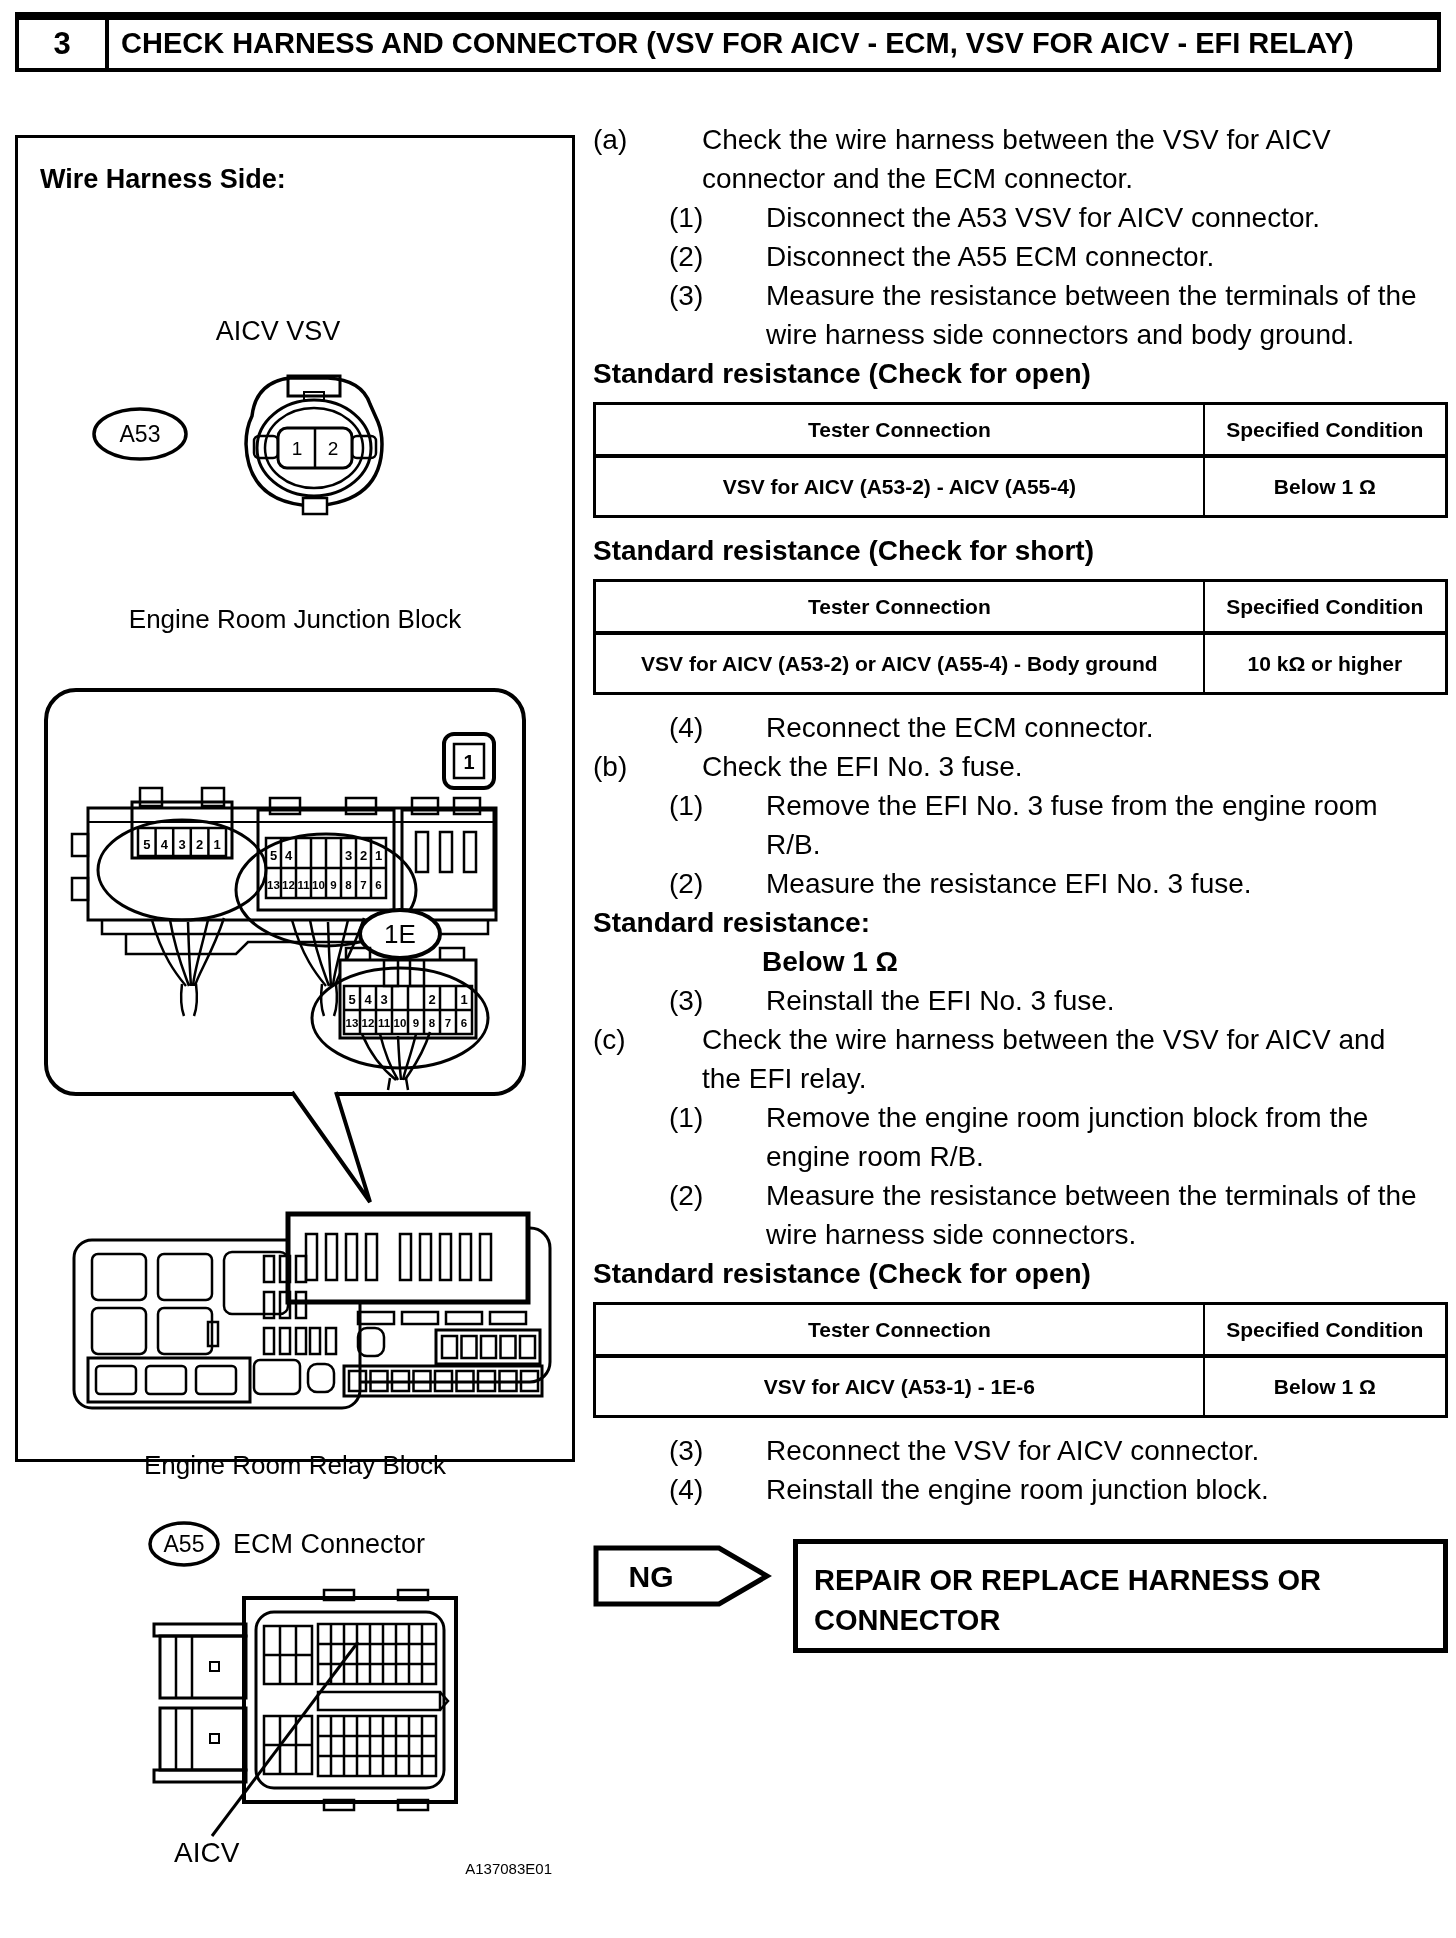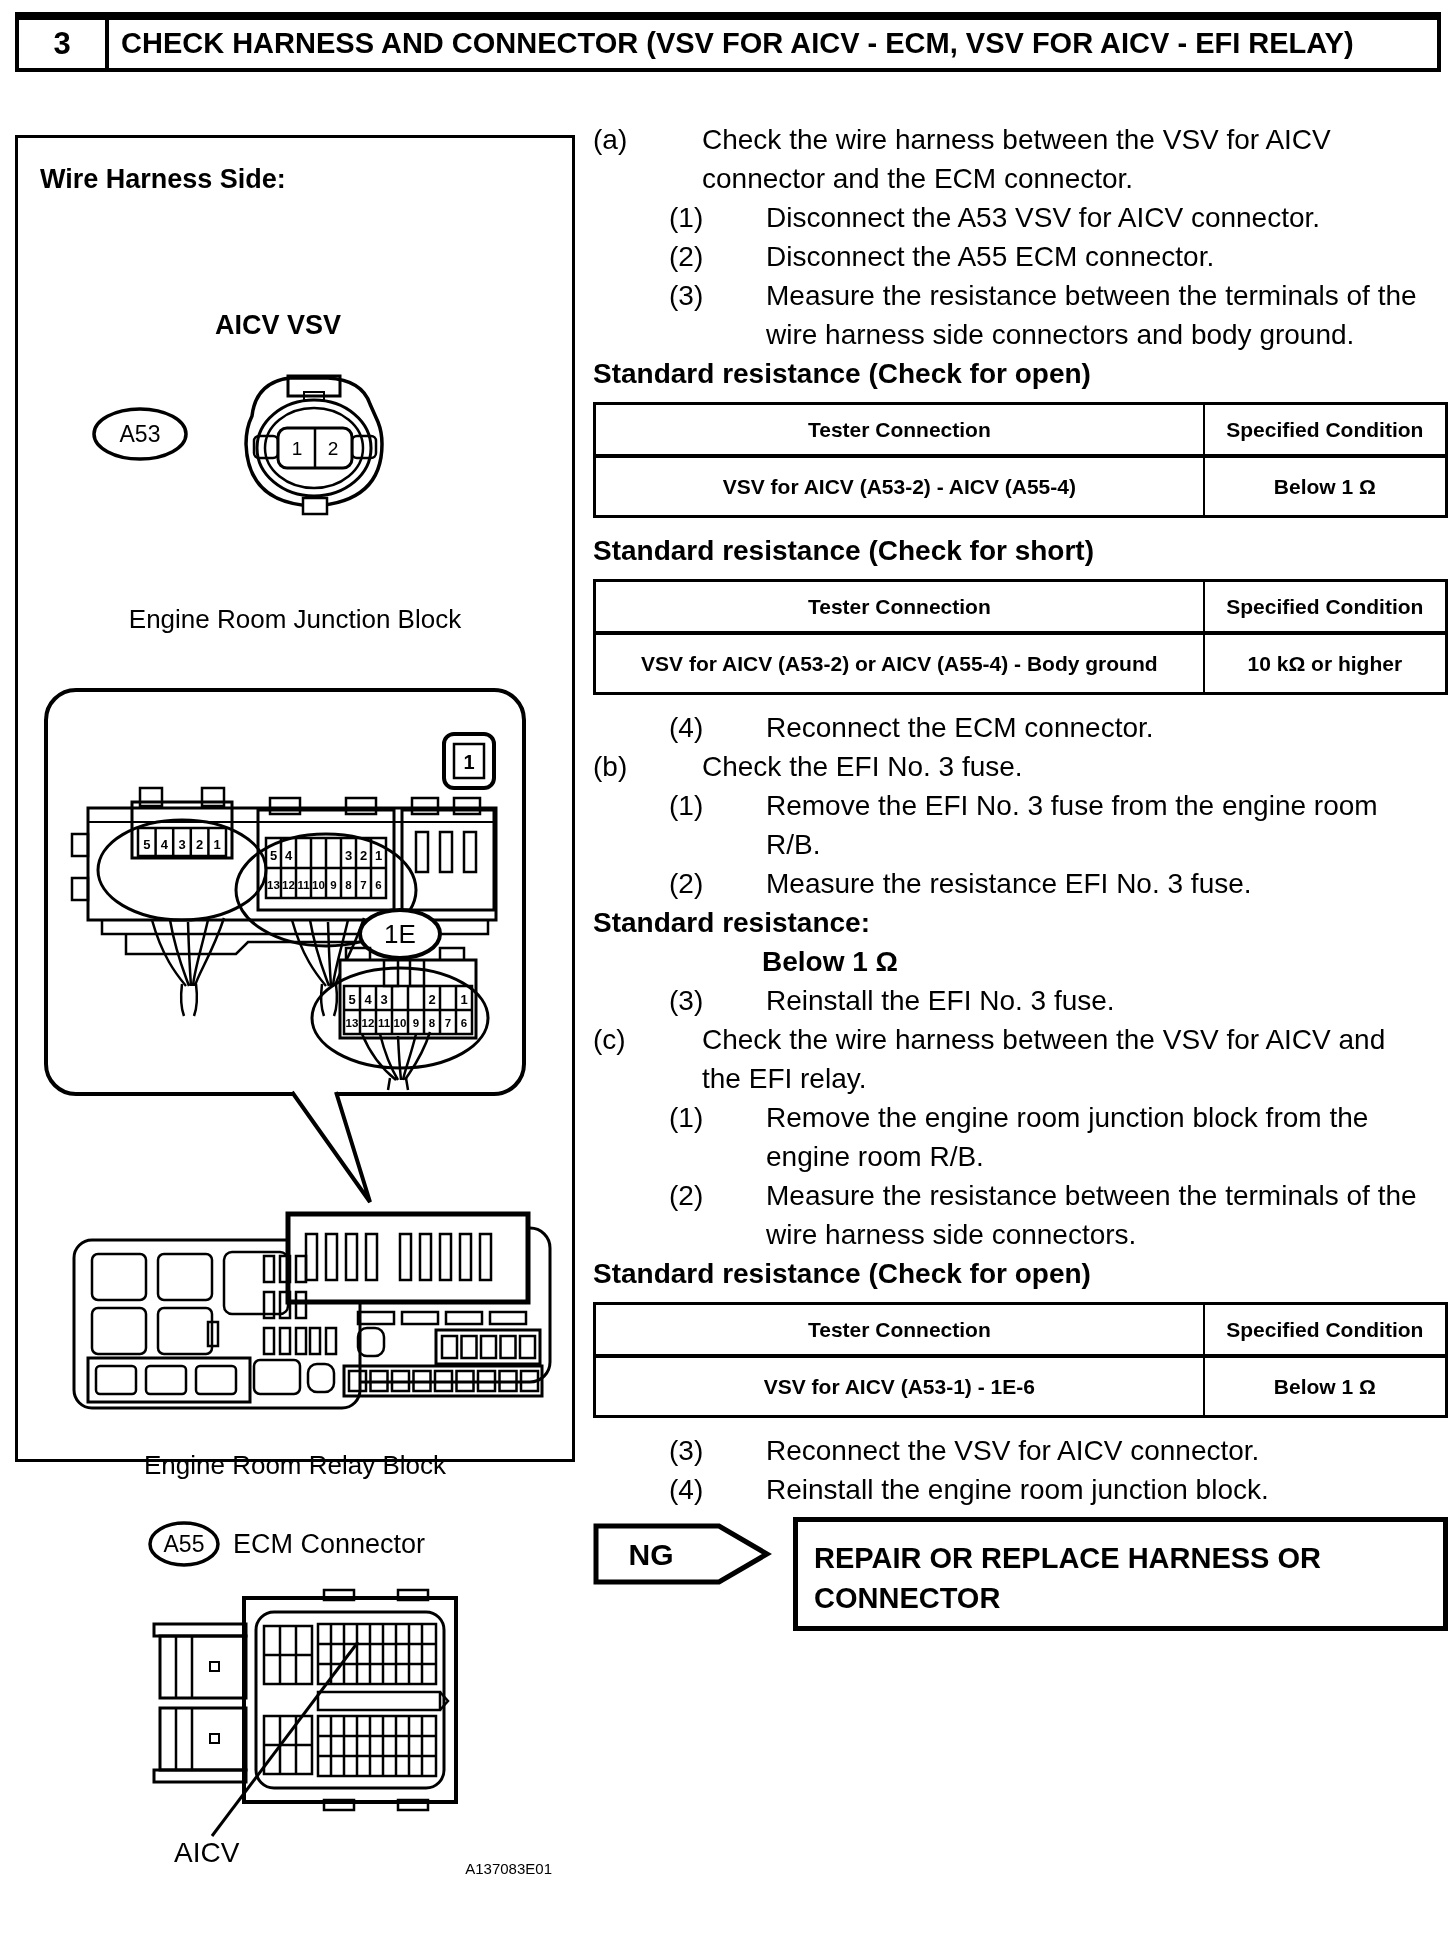--- a/index.html
+++ b/index.html
@@ -8,22 +8,22 @@
   
   .step-header{position:absolute;left:15px;top:12px;width:1426px;display:flex;
                border:4px solid #000;border-top-width:8px;box-sizing:border-box;background:#fff;}
   .step-num{flex:0 0 86px;border-right:4px solid #000;display:flex;align-items:center;
             justify-content:center;font-size:31px;font-weight:bold;}
   .step-title{padding:5px 12px 7px;font-size:29px;font-weight:bold;line-height:36px;}
   
   .left-panel{position:absolute;left:15px;top:135px;width:560px;height:1327px;
               border:3px solid #000;box-sizing:border-box;background:#fff;}
   .lp-heading{position:absolute;left:22px;top:26px;font-size:27px;font-weight:bold;}
-  .fig-title{position:absolute;left:110px;top:172px;width:300px;text-align:center;
-             font-size:27px;font-weight:bold;}
+  .fig-title{position:absolute;left:110px;top:178px;width:300px;text-align:center;
+             font-size:27px;font-weight:normal;}
   .svg-a53{position:absolute;left:64px;top:230px;}
   .caption{position:absolute;left:0;width:100%;text-align:center;font-size:26px;}
   .cap-junction{top:466px;}
   .cap-relay{top:1312px;}
   .svg-bubble{position:absolute;left:22px;top:544px;}
   .svg-relay{position:absolute;left:40px;top:1072px;}
   .a55-row{position:absolute;left:128px;top:1382px;display:flex;align-items:center;gap:11px;}
   .a55-label{font-size:27px;}
   .svg-ecm{position:absolute;left:128px;top:1446px;}
   .fig-code{position:absolute;right:20px;top:1722px;font-size:15px;}
@@ -34,21 +34,21 @@
   .prow.sub{padding-left:76px;}
   .prow.sub .lbl{flex:0 0 64px;}
   .ptxt{max-width:720px;margin-left:33px;}
   .prow.sub .ptxt{max-width:670px;}
   .bold-line{font-weight:bold;}
   .bold-line.indent2{margin-left:169px;}
   .spec-table{width:100%;border-collapse:collapse;border:3px solid #000;margin:9px 0 13px;
               font-size:21px;font-weight:bold;text-align:center;table-layout:fixed;}
   .spec-table th{border:2px solid #000;border-bottom:4px solid #000;padding:5px 8px;}
   .spec-table td{border:2px solid #000;padding:9px 8px;}
-  .ng-row{display:flex;align-items:flex-start;margin-top:8px;}
+  .ng-row{display:flex;align-items:flex-start;margin-top:30px;}
   .ng-pent{flex:0 0 auto;margin-top:6px;}
   .ng-box{flex:1;border:5px solid #000;margin-left:20px;padding:16px 16px 8px;
           font-weight:bold;font-size:29px;line-height:40px;}
   svg{display:block;}
   svg text{font-family:"Liberation Sans",sans-serif;fill:#000;}
 </style>
 </head>
 <body>
 
 <div class="page">

